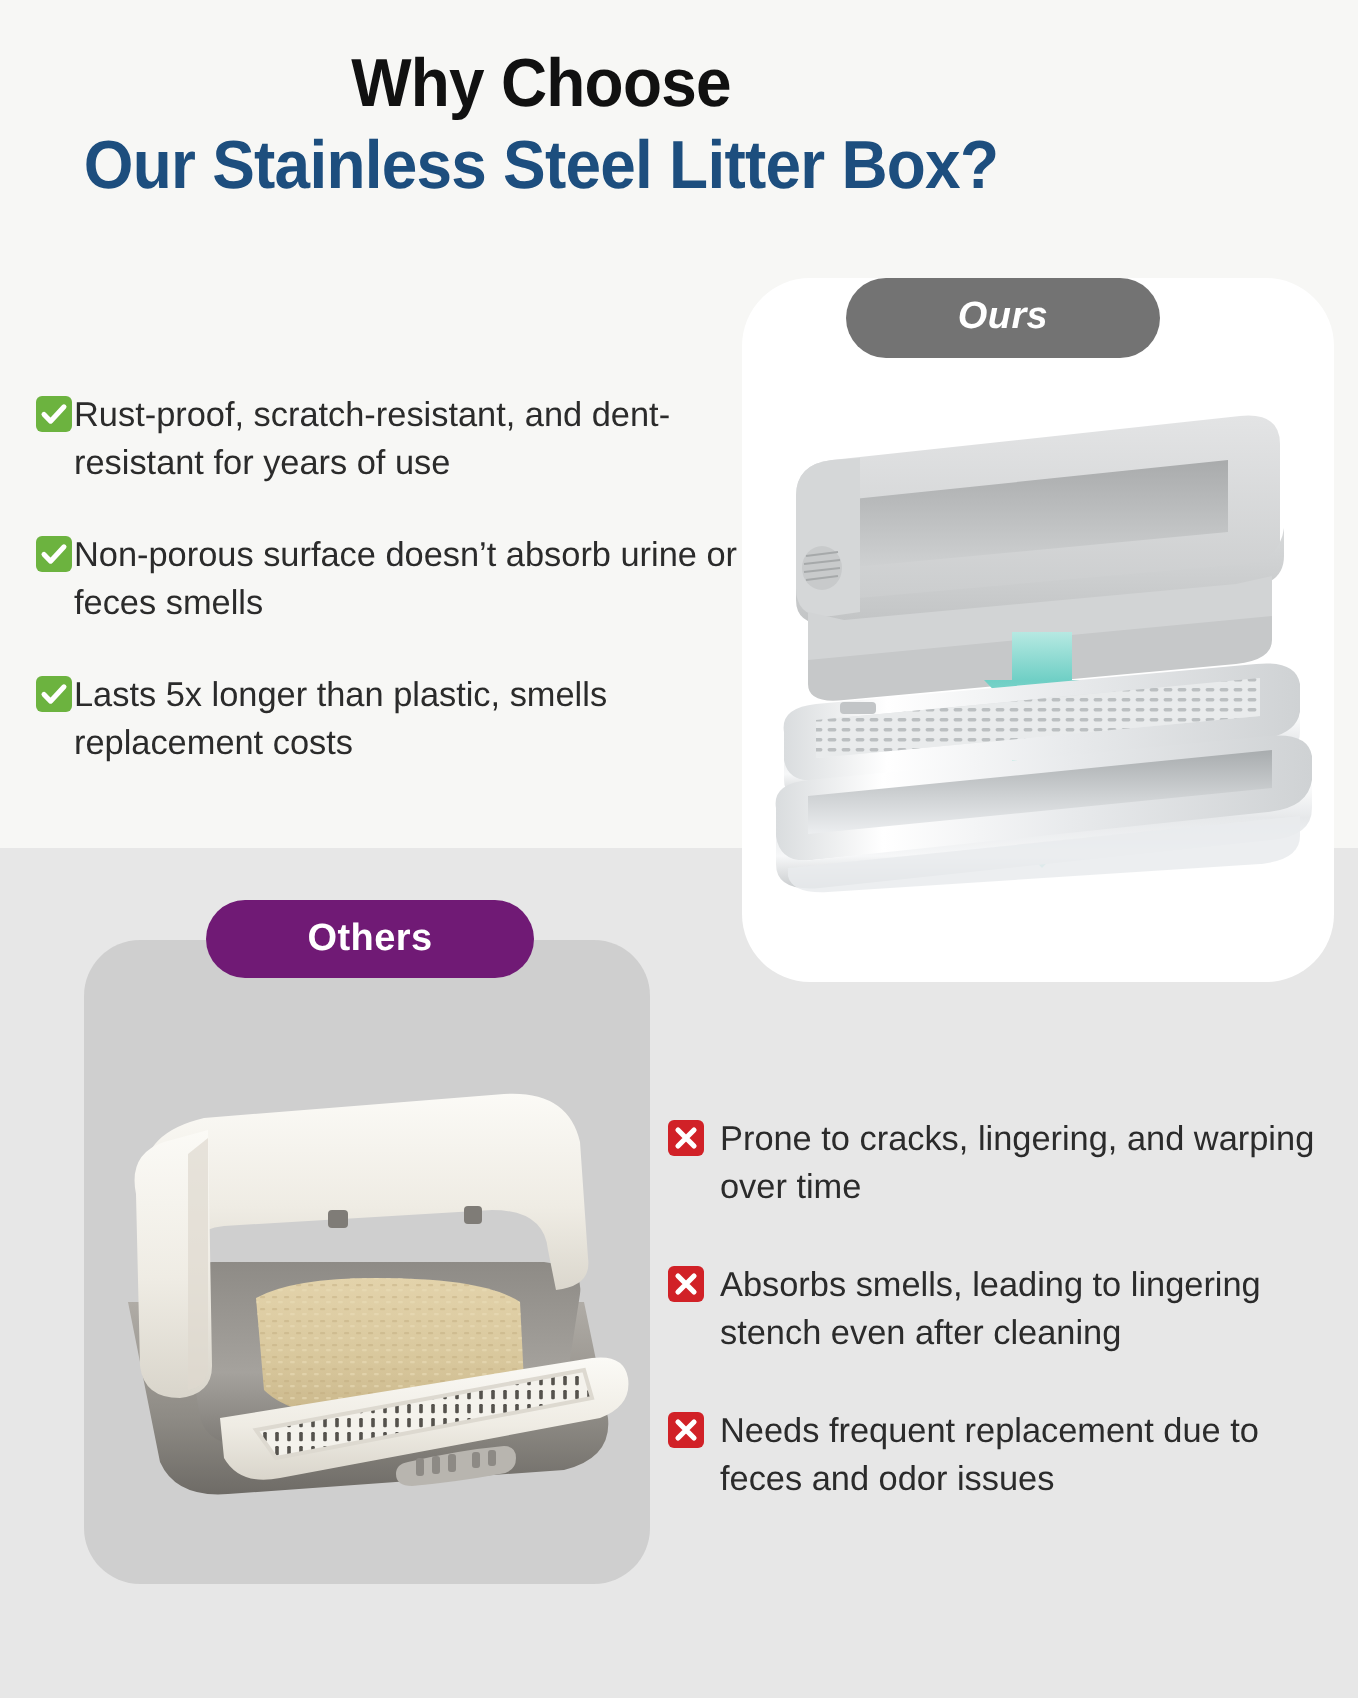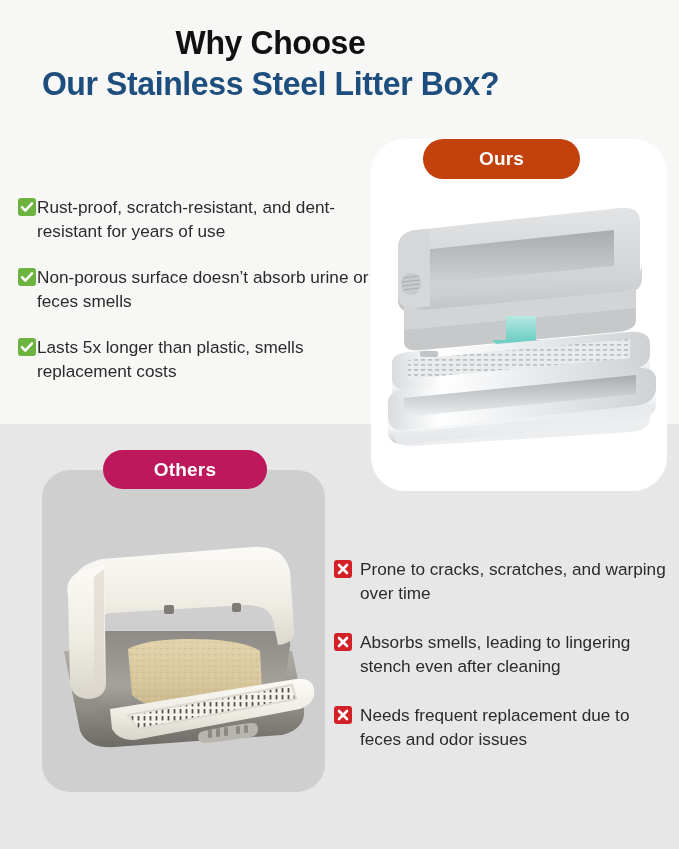--- a/index.html
+++ b/index.html
@@ -79,28 +79,29 @@
     align-items: center;
     justify-content: center;
     border-radius: 22px;
     color: #ffffff;
     font-weight: 700;
     z-index: 9;
   }
   .badge-ours {
     left: 423px; top: 139px;
     width: 157px; height: 40px;
-    background: #c2410c;
+    background: #737373;
     font-size: 19px;
     letter-spacing: 0.2px;
+    font-style: italic;
   }
   .badge-others {
     left: 103px; top: 450px;
     width: 164px; height: 39px;
-    background: #be185d;
+    background: #701a75;
     font-size: 19px;
     letter-spacing: 0.2px;
   }
 
   
   .others-panel {
     position: absolute;
     left: 42px; top: 470px;
     width: 283px; height: 322px;
     background: #cfcfcf;
@@ -364,21 +365,21 @@
     <span>Others</span>
   </div>
 
   <div class="list list-cons">
     <div class="list-item">
       <span class="mark mark-x">
         <svg width="18" height="18" viewBox="0 0 18 18">
             <path d="M5 5 L13 13 M13 5 L5 13" stroke="#ffffff" stroke-width="2.6" stroke-linecap="round"></path>
           </svg>
       </span>
-      <span class="item-text">Prone to cracks, scratches, and warping over time</span>
+      <span class="item-text">Prone to cracks, lingering, and warping over time</span>
     </div>
     <div class="list-item">
       <span class="mark mark-x">
         <svg width="18" height="18" viewBox="0 0 18 18">
             <path d="M5 5 L13 13 M13 5 L5 13" stroke="#ffffff" stroke-width="2.6" stroke-linecap="round"></path>
           </svg>
       </span>
       <span class="item-text">Absorbs smells, leading to lingering stench even after cleaning</span>
     </div>
     <div class="list-item">

